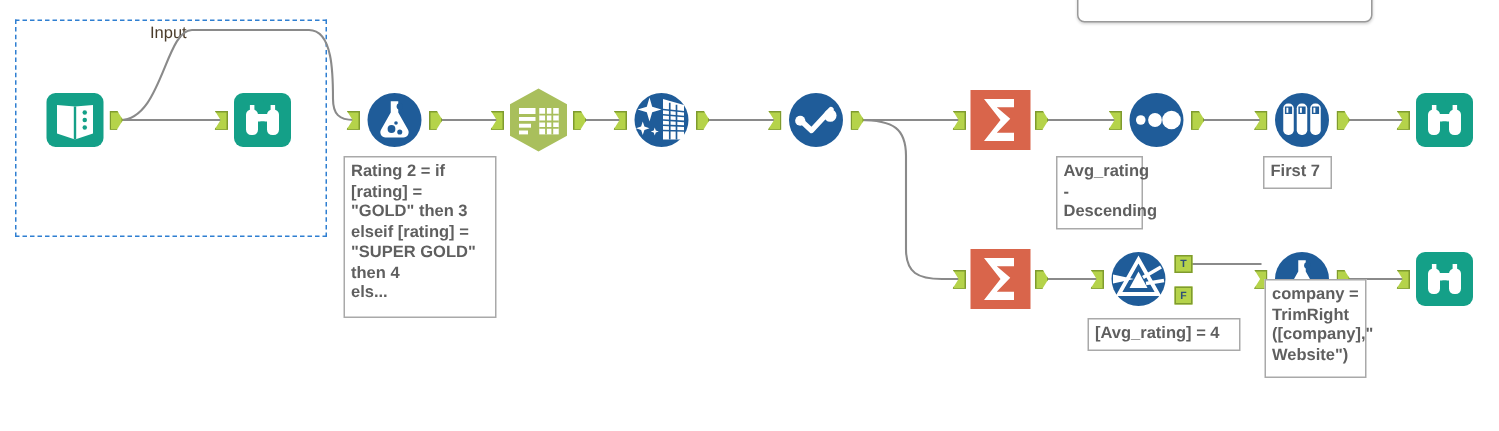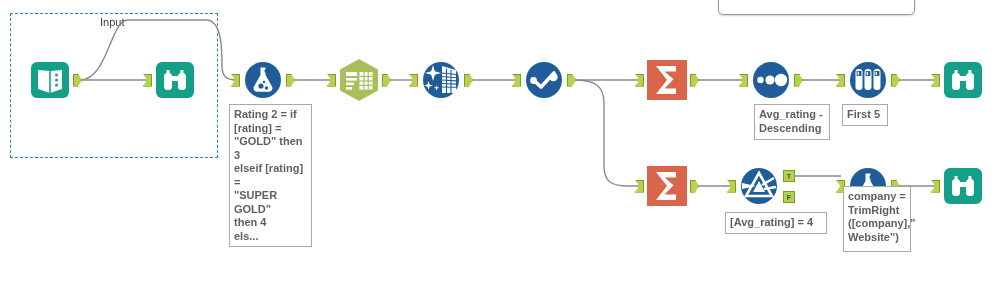--- a/index.html
+++ b/index.html
@@ -153,21 +153,21 @@
       <circle cx="23" cy="23" r="18" fill="#1F5C99"></circle>
       <path d="M20.5 10.5 h5 v7.5 l6.5 11.5 a3.5 3.5 0 0 1 -3 5.2 h-12 a3.5 3.5 0 0 1 -3 -5.2 l6.5 -11.5 z" fill="#ffffff"></path>
       <circle cx="26.5" cy="14" r="2.1" fill="#1F5C99"></circle>
       <circle cx="21" cy="29" r="2.6" fill="#1F5C99"></circle>
       <circle cx="26.5" cy="31" r="1.7" fill="#1F5C99"></circle>
       <circle cx="24" cy="25" r="1.2" fill="#1F5C99"></circle>
         </svg>
       </div>
       <div class="anchor in" style="left: 231px; top: 73.5px;"></div>
       <div class="anchor out" style="left: 286px; top: 73.5px;"></div>
-      <div class="annotation" style="left: 229px; top: 104px; width: 83px; min-height: 108px; color: rgb(95, 95, 95); border-color: rgb(169, 169, 169);">Rating 2 = if
+      <div class="annotation" style="left: 229px; top: 104px; width: 102px; min-height: 108px; color: rgb(95, 95, 95); border-color: rgb(169, 169, 169);">Rating 2 = if
 [rating] =
 "GOLD" then 3
 elseif [rating] =
 "SUPER GOLD"
 then 4
 els...</div>
       <div class="node" style="left: 336px; top: 57px;">
         <svg width="46" height="46" viewBox="0 0 46 46">
       <polygon points="23,2 42,12.5 42,33.5 23,44 4,33.5 4,12.5" fill="#A9BF5C"></polygon>
       <rect x="10" y="15" width="11" height="4" fill="#ffffff"></rect>
@@ -227,21 +227,21 @@
       <div class="node" style="left: 748px; top: 57px;">
         <svg width="46" height="46" viewBox="0 0 46 46">
       <circle cx="23" cy="23" r="18" fill="#1F5C99"></circle>
       <circle cx="12.5" cy="23" r="3.2" fill="#ffffff"></circle>
       <circle cx="22" cy="23" r="4.6" fill="#ffffff"></circle>
       <circle cx="33" cy="23" r="6.2" fill="#ffffff"></circle>
         </svg>
       </div>
       <div class="anchor in" style="left: 739px; top: 73.5px;"></div>
       <div class="anchor out" style="left: 794px; top: 73.5px;"></div>
-      <div class="annotation" style="left: 754px; top: 104px; width: 76px; min-height: 36px; color: rgb(95, 95, 95); border-color: rgb(169, 169, 169);">Avg_rating -
+      <div class="annotation" style="left: 704px; top: 104px; width: 58px; min-height: 36px; color: rgb(95, 95, 95); border-color: rgb(169, 169, 169);">Avg_rating -
 Descending</div>
       <div class="node" style="left: 845px; top: 57px;">
         <svg width="46" height="46" viewBox="0 0 46 46">
       <circle cx="23" cy="23" r="18" fill="#1F5C99"></circle>
       <g fill="#ffffff">
         <rect x="10.5" y="12" width="7" height="21" rx="3.2"></rect>
         <rect x="19.5" y="12" width="7" height="21" rx="3.2"></rect>
         <rect x="28.5" y="12" width="7" height="21" rx="3.2"></rect>
       </g>
       <g fill="#1F5C99">
@@ -251,21 +251,21 @@
       </g>
       <g fill="#ffffff">
         <rect x="12.6" y="14.8" width="1.3" height="3.4"></rect>
         <rect x="21.6" y="14.8" width="1.3" height="3.4"></rect>
         <rect x="30.6" y="14.8" width="1.3" height="3.4"></rect>
       </g>
         </svg>
       </div>
       <div class="anchor in" style="left: 836px; top: 73.5px;"></div>
       <div class="anchor out" style="left: 891px; top: 73.5px;"></div>
-      <div class="annotation" style="left: 842px; top: 104px; width: 46px; min-height: 21px; color: rgb(95, 95, 95); border-color: rgb(169, 169, 169);">First 5</div>
+      <div class="annotation" style="left: 842px; top: 104px; width: 46px; min-height: 21px; color: rgb(95, 95, 95); border-color: rgb(169, 169, 169);">First 7</div>
       <div class="node" style="left: 940px; top: 57px;">
         <svg width="46" height="46" viewBox="0 0 46 46">
       <rect x="4" y="5" width="38" height="36" rx="6" fill="#14A088"></rect>
       <path d="M10 8 h11 a3 3 0 0 1 3 3 v2 h-14 z" fill="#14A088"></path>
       <rect x="12" y="16" width="8" height="17" rx="3.5" fill="#ffffff"></rect>
       <rect x="26" y="16" width="8" height="17" rx="3.5" fill="#ffffff"></rect>
       <rect x="19" y="19" width="8" height="5" fill="#ffffff"></rect>
       <rect x="14.6" y="13" width="3" height="4" fill="#ffffff"></rect>
       <rect x="28.4" y="13" width="3" height="4" fill="#ffffff"></rect>
       <rect x="21.6" y="24" width="2.8" height="7" fill="#14A088"></rect>

